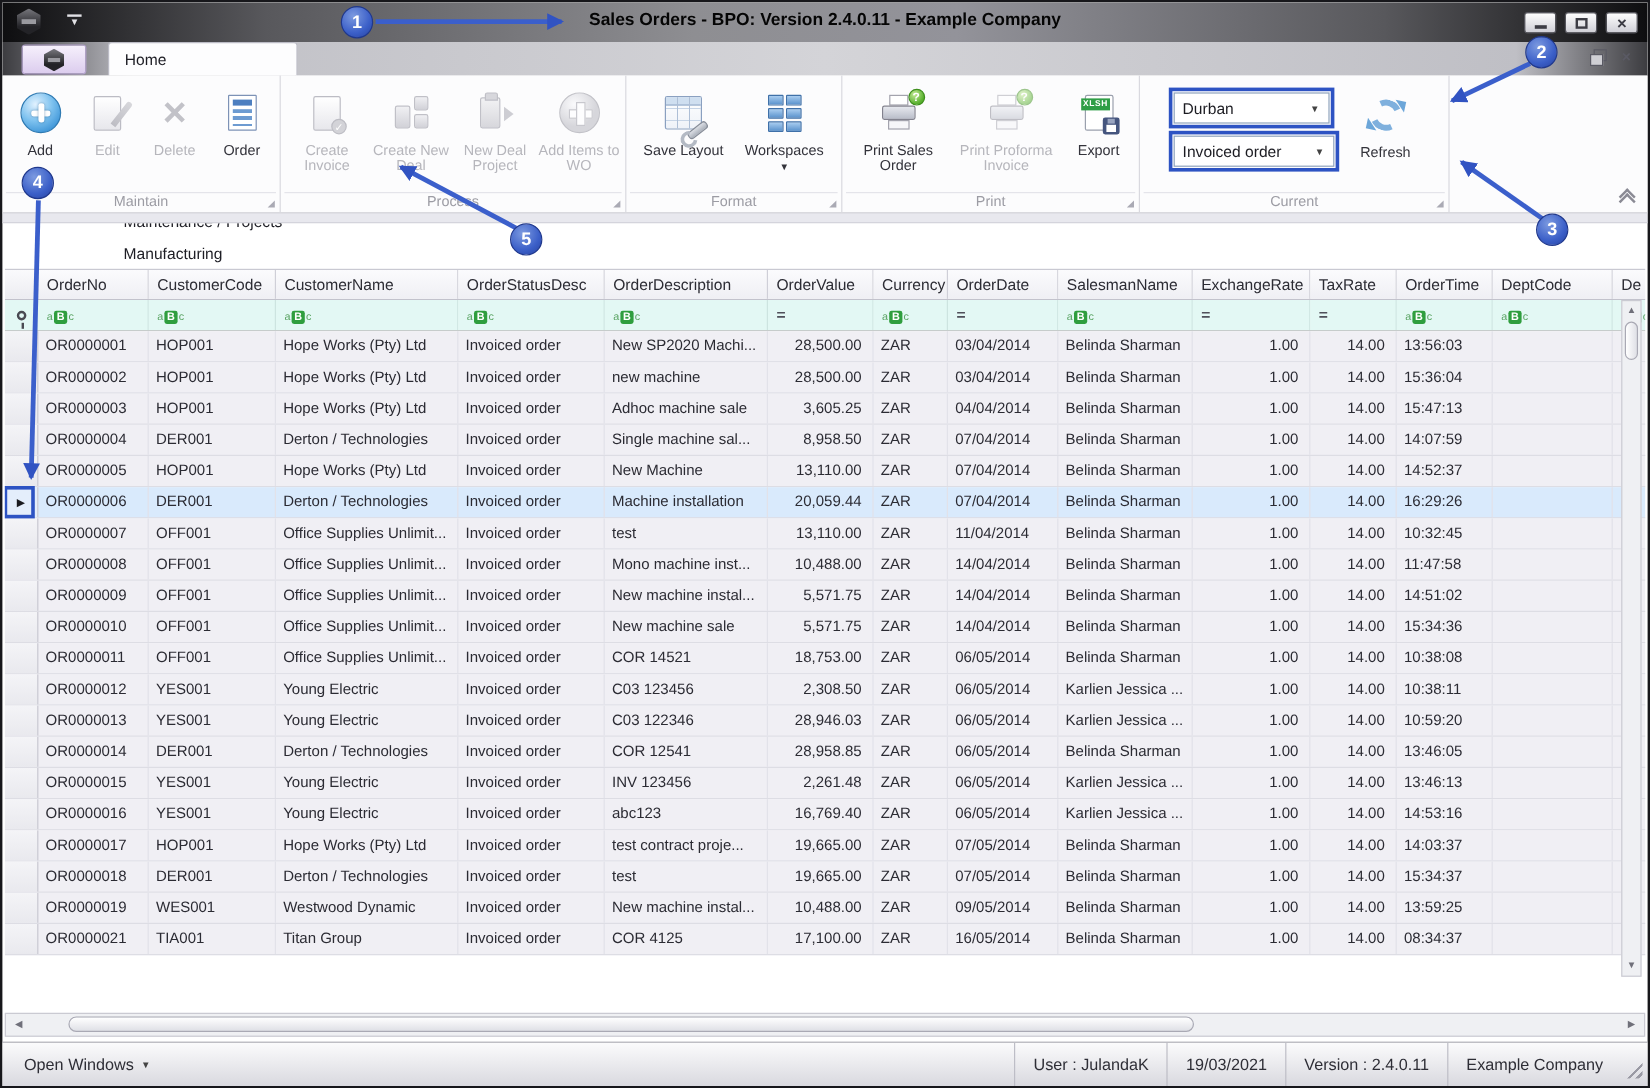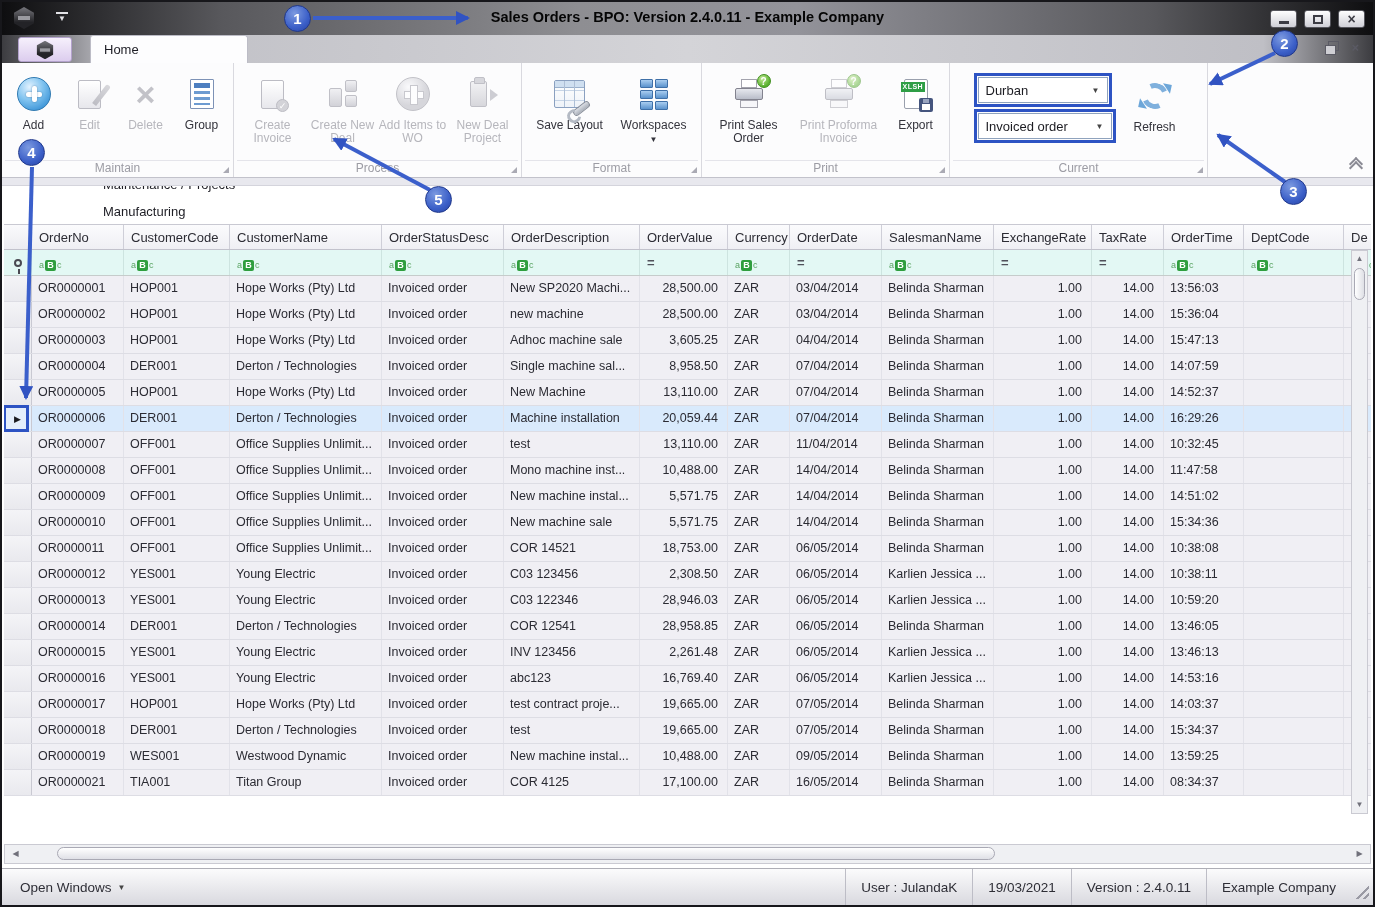--- a/index.html
+++ b/index.html
@@ -257,21 +257,21 @@
       <div class="rbtn dis">
         <div class="icwrap">
             <div class="ic-x">×</div>
           </div>
         <div class="lbl">Delete</div>
       </div>
       <div class="rbtn">
         <div class="icwrap">
             <div class="ic-view"></div>
           </div>
-        <div class="lbl">Group</div>
+        <div class="lbl">Order</div>
       </div>
       <div class="rfoot"><span>Maintain</span><span class="corner"></span></div>
     </div>
 
 
     <div class="rgroup" style="width:288px;">
       <div class="rbtn dis" style="width:70px;">
         <div class="icwrap">
             <div class="pg">
               <span class="chk">✓</span>
@@ -284,32 +284,32 @@
             <div class="ic-tiles">
               <span class="t1"></span>
               <span class="t2"></span>
               <span class="t3"></span>
             </div>
           </div>
         <div class="lbl">Create New Deal</div>
       </div>
       <div class="rbtn dis" style="width:70px;">
         <div class="icwrap">
-            <div class="ic-addg"></div>
-          </div>
-        <div class="lbl">Add Items to WO</div>
-      </div>
-      <div class="rbtn dis" style="width:70px;">
-        <div class="icwrap">
             <div class="ic-ndp">
               <span class="b1"></span>
               <span class="tri"></span>
             </div>
           </div>
         <div class="lbl">New Deal Project</div>
+      </div>
+      <div class="rbtn dis" style="width:70px;">
+        <div class="icwrap">
+            <div class="ic-addg"></div>
+          </div>
+        <div class="lbl">Add Items to WO</div>
       </div>
       <div class="rfoot"><span>Process</span><span class="corner"></span></div>
     </div>
 
     <div class="rgroup" style="width:180px;">
       <div class="rbtn" style="width:84px;">
         <div class="icwrap">
             <div class="ic-save">
               <span class="wrench"></span>
             </div>

